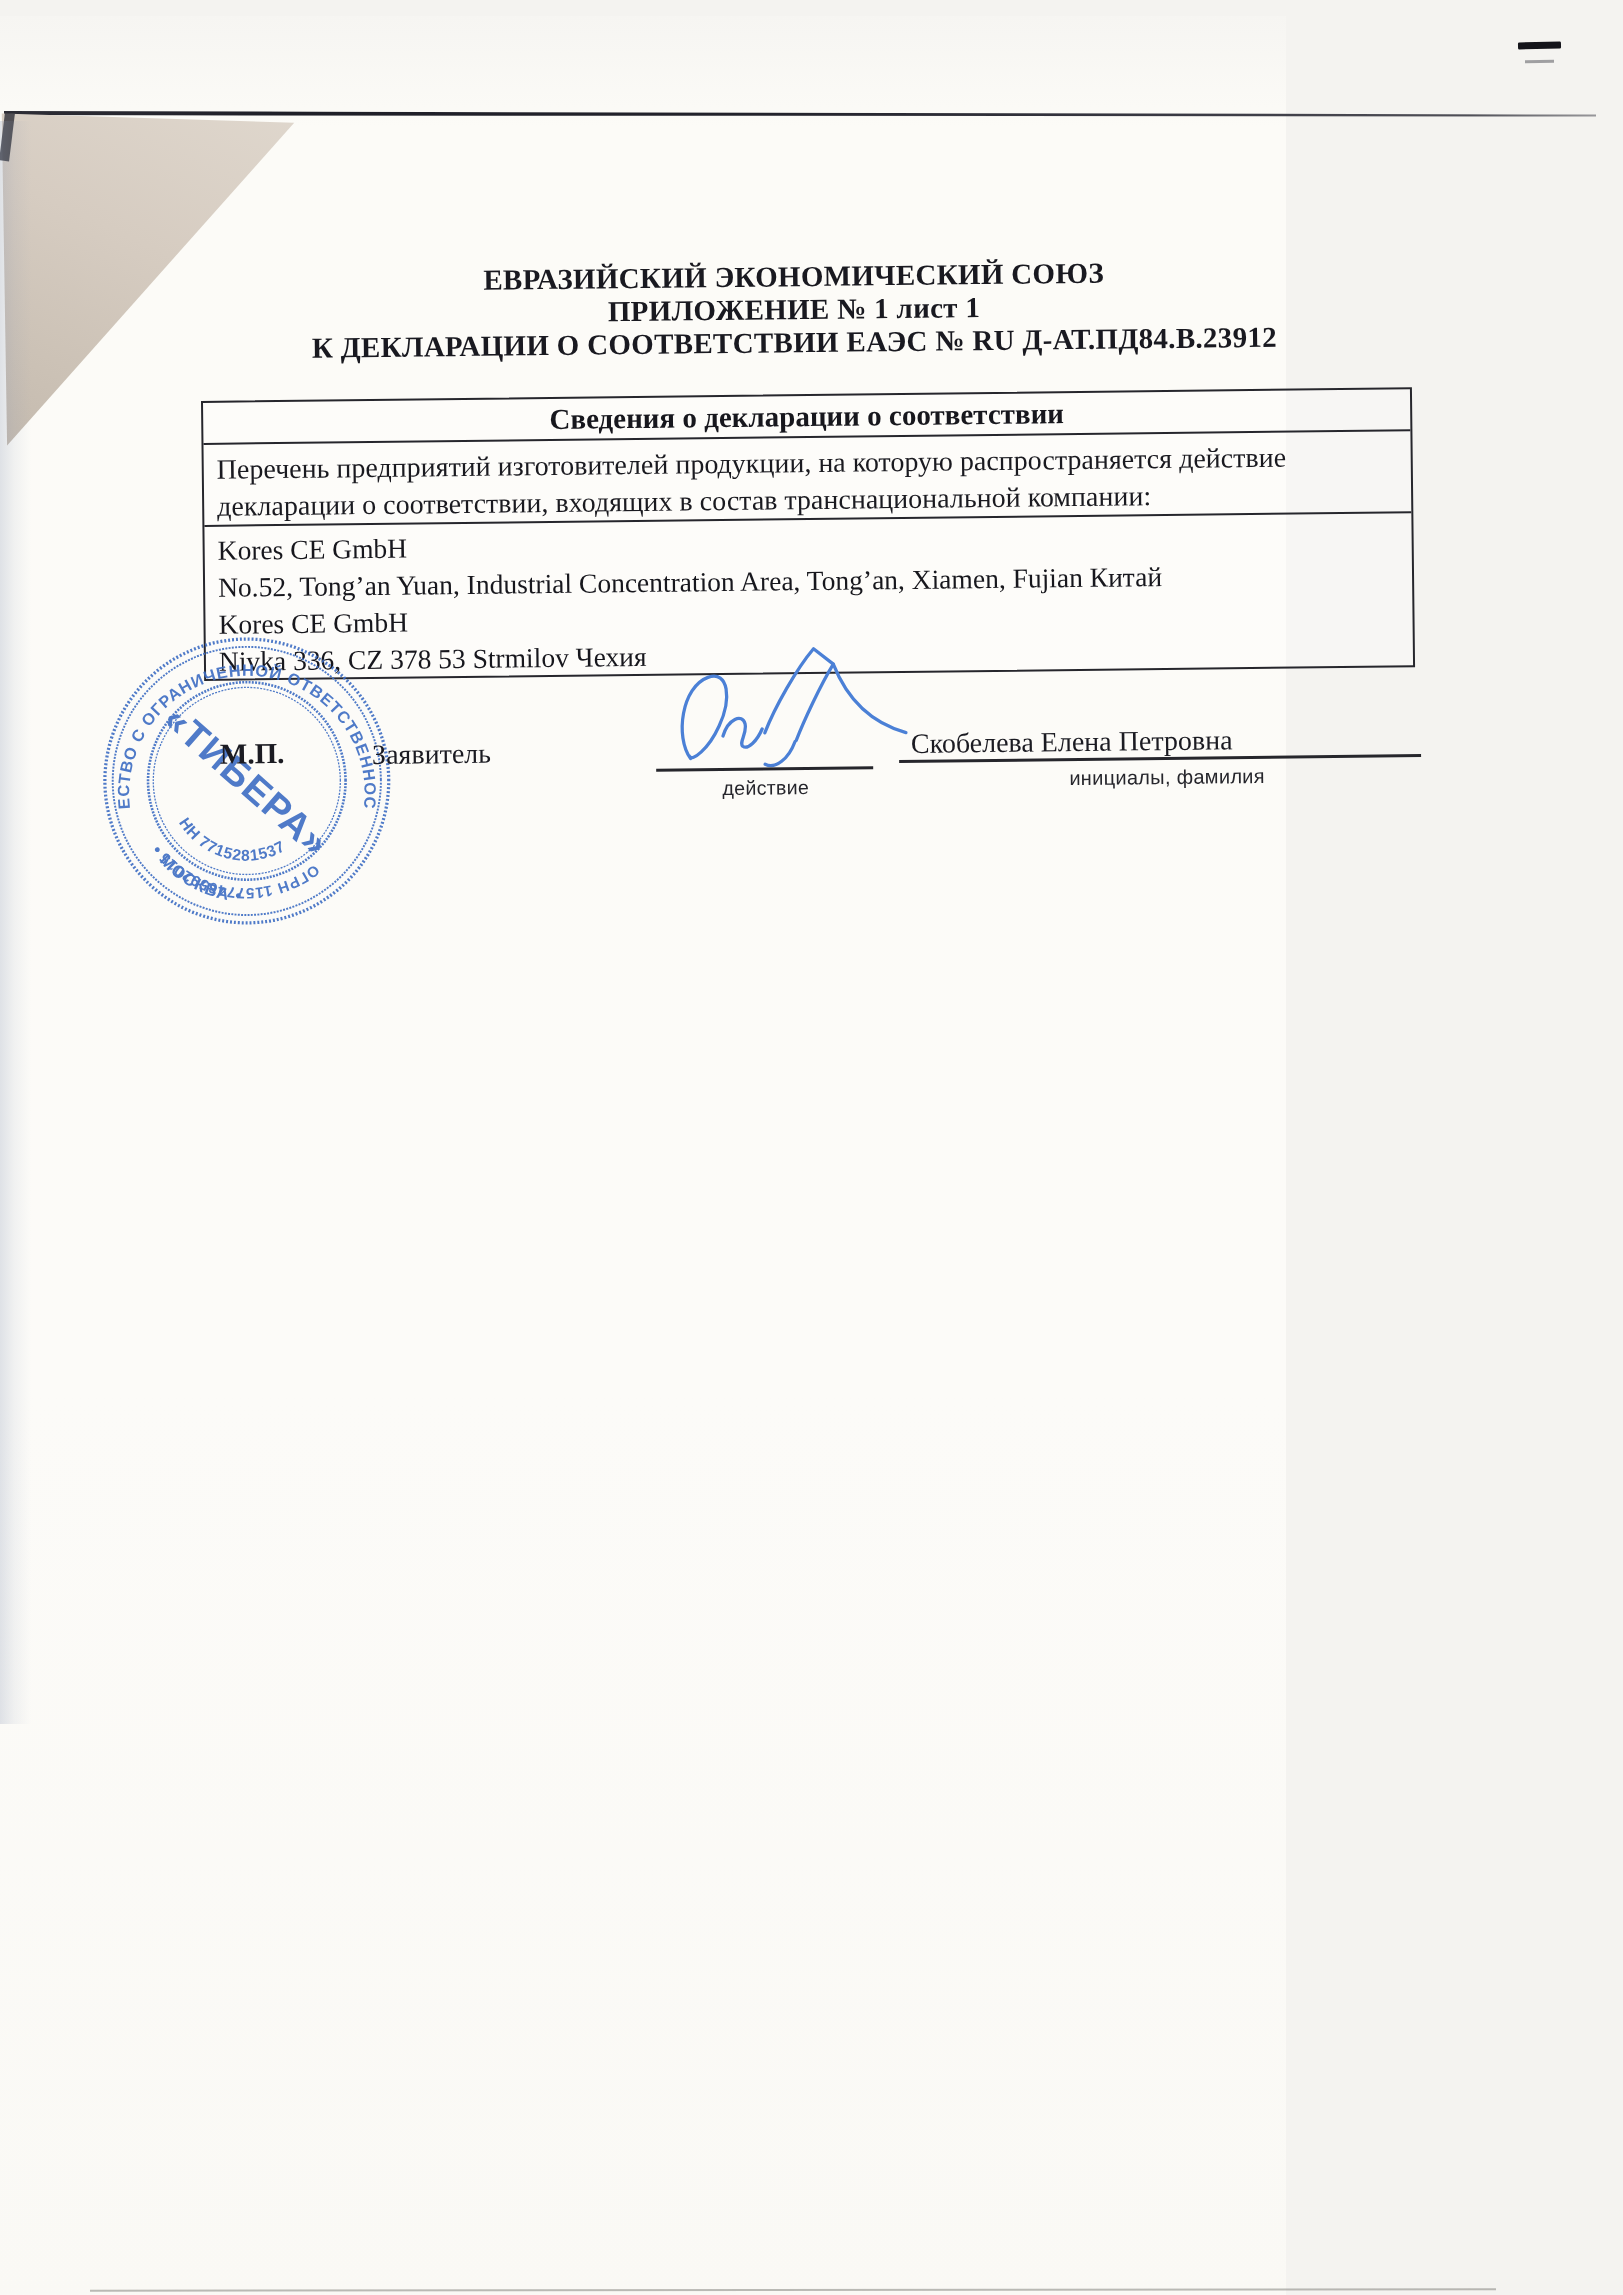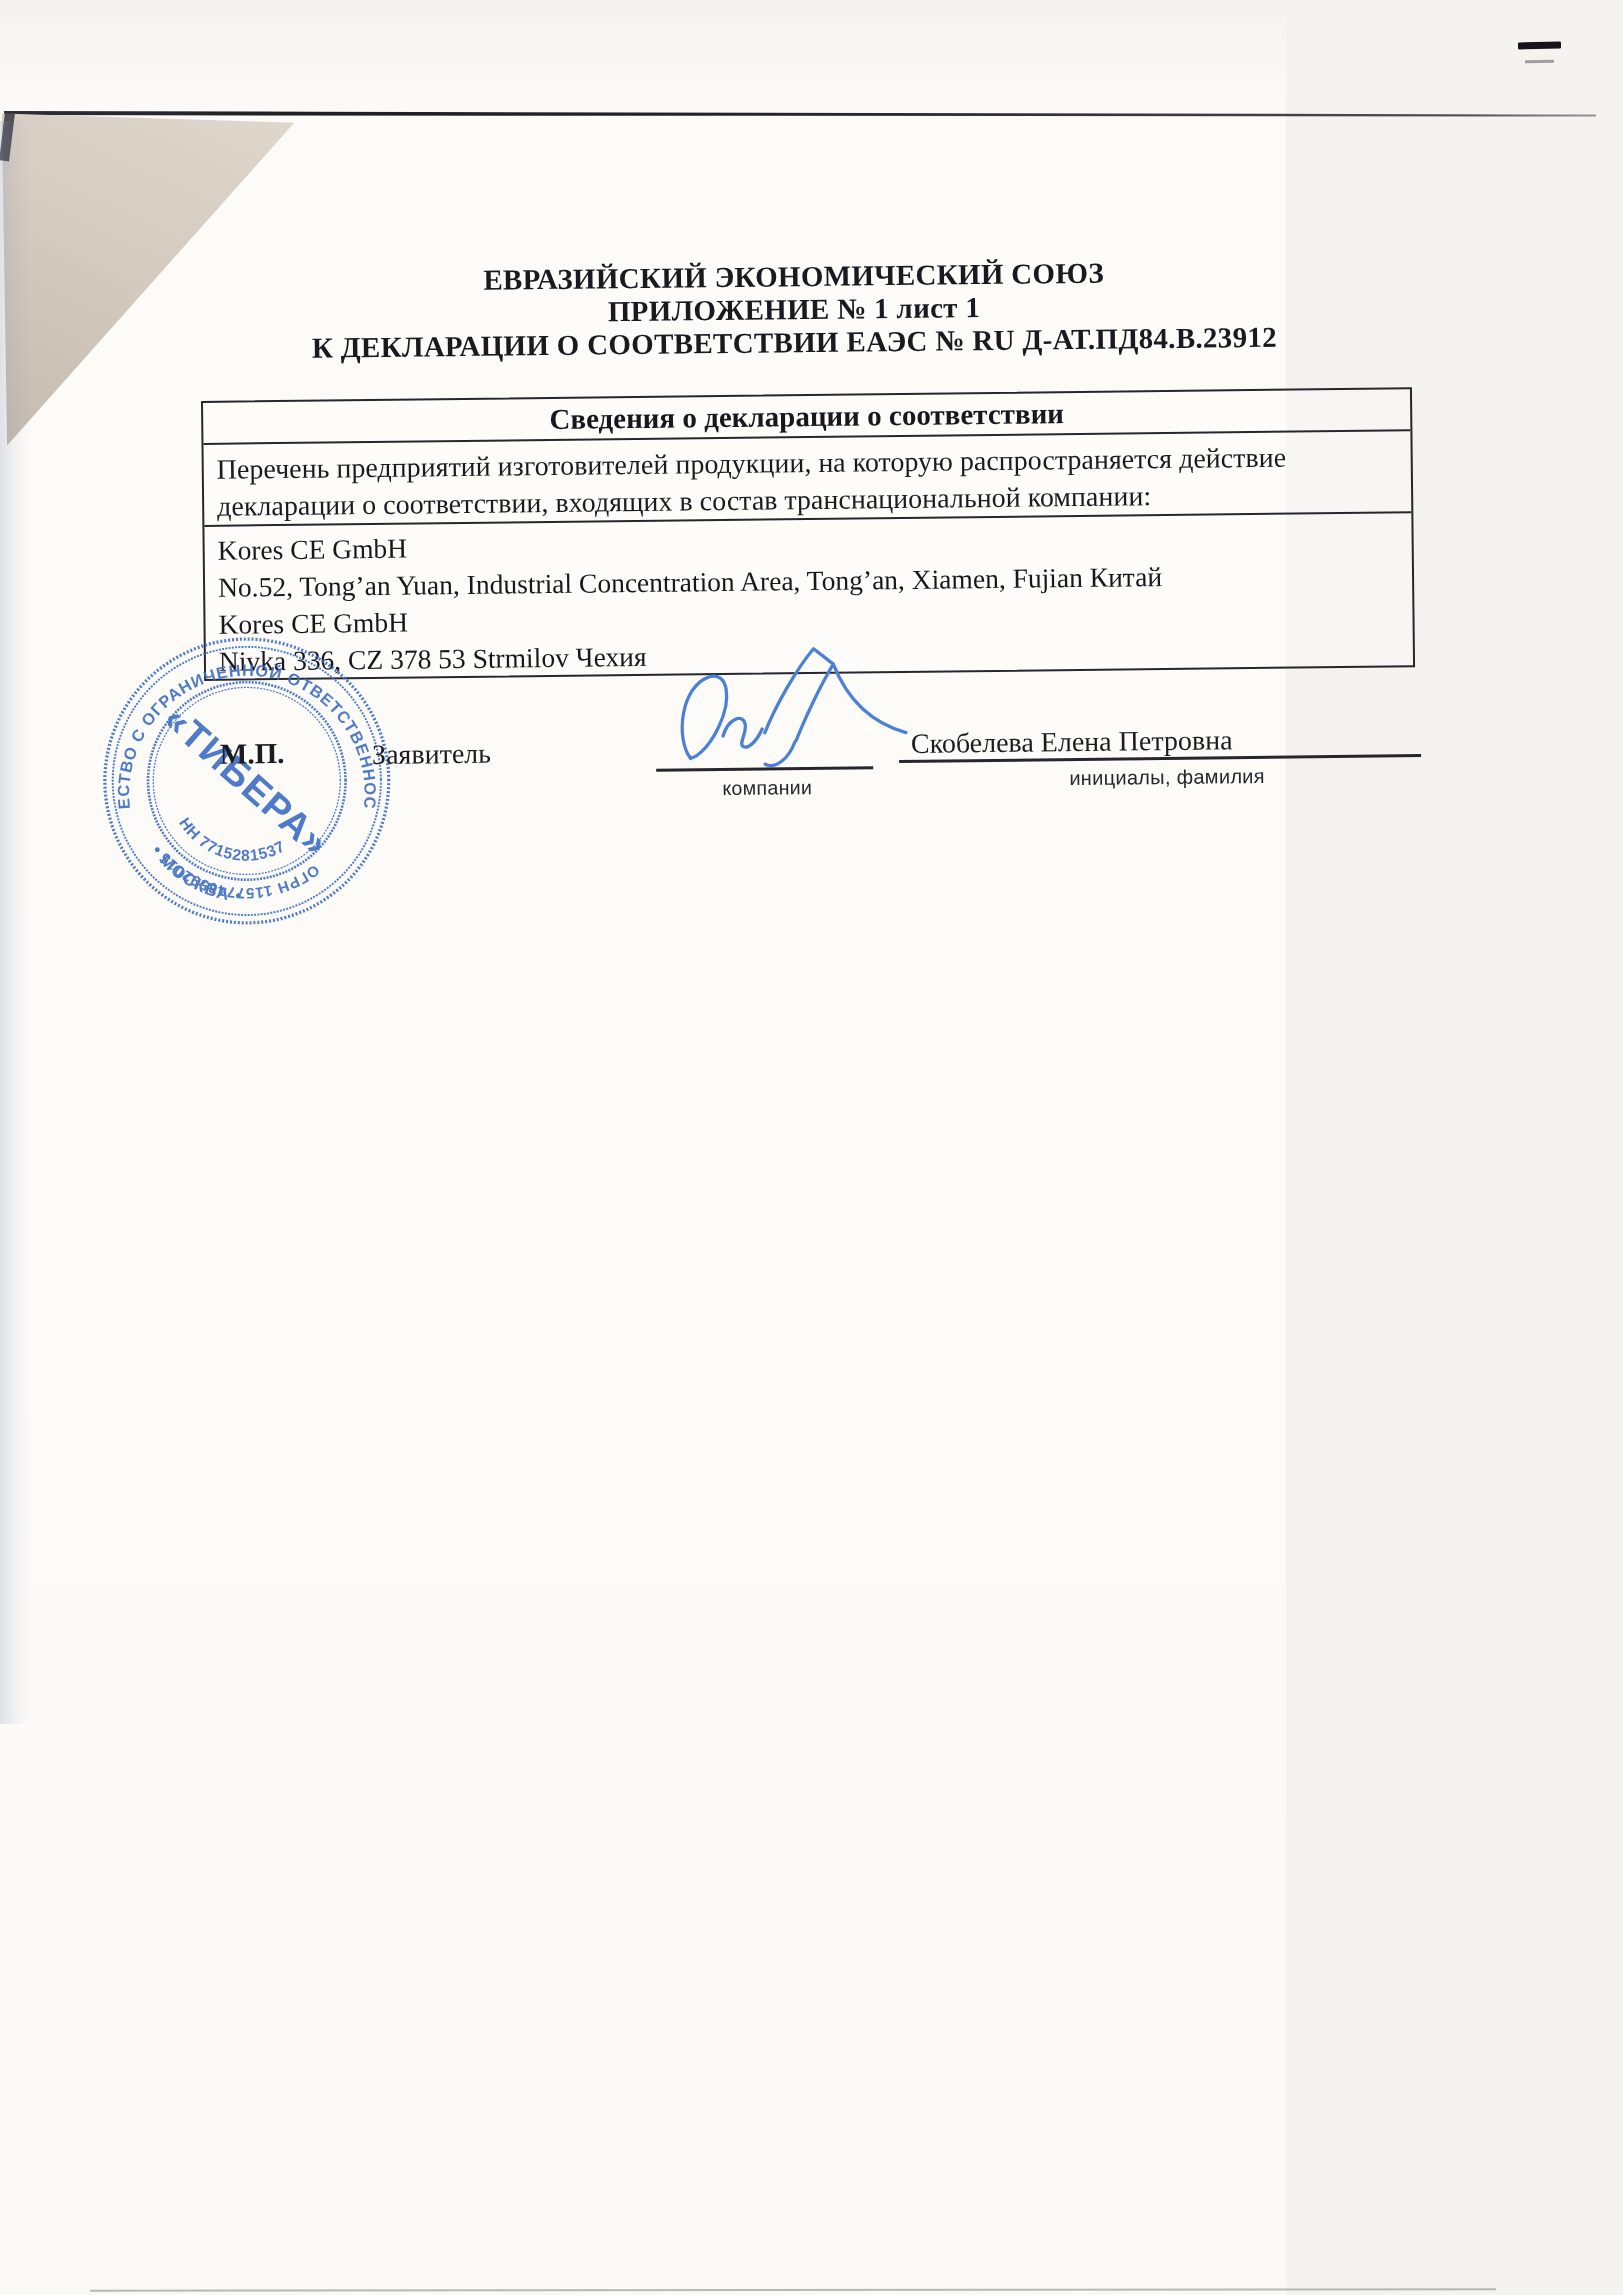--- a/index.html
+++ b/index.html
@@ -165,21 +165,21 @@
       <g stroke="#4b80d6" stroke-width="5" fill="none" stroke-linecap="round" stroke-linejoin="round">
         <path d="M 62,196 C 38,162 50,86 90,72 C 122,61 126,106 106,147 C 90,181 64,202 60,192"></path>
         <path d="M 112,162 C 120,136 142,127 146,144 C 149,159 136,172 142,178 C 150,184 164,170 172,152"></path>
         <path d="M 176,158 C 192,118 226,60 252,30 L 282,54 C 262,86 236,140 224,170"></path>
         <path d="M 282,54 C 298,96 330,142 392,160"></path>
         <path d="M 222,172 C 212,198 192,214 176,206"></path>
       </g>
     </svg>
 
     <div class="sig-line line-sign"></div>
-    <div class="caption cap-sign">компании</div>
+    <div class="caption cap-sign">действие</div>
 
     <div class="name-text">Скобелева Елена Петровна</div>
     <div class="sig-line line-name"></div>
     <div class="caption cap-name">инициалы, фамилия</div>
 
   </div>
 </div>
 
 
 </body></html>

